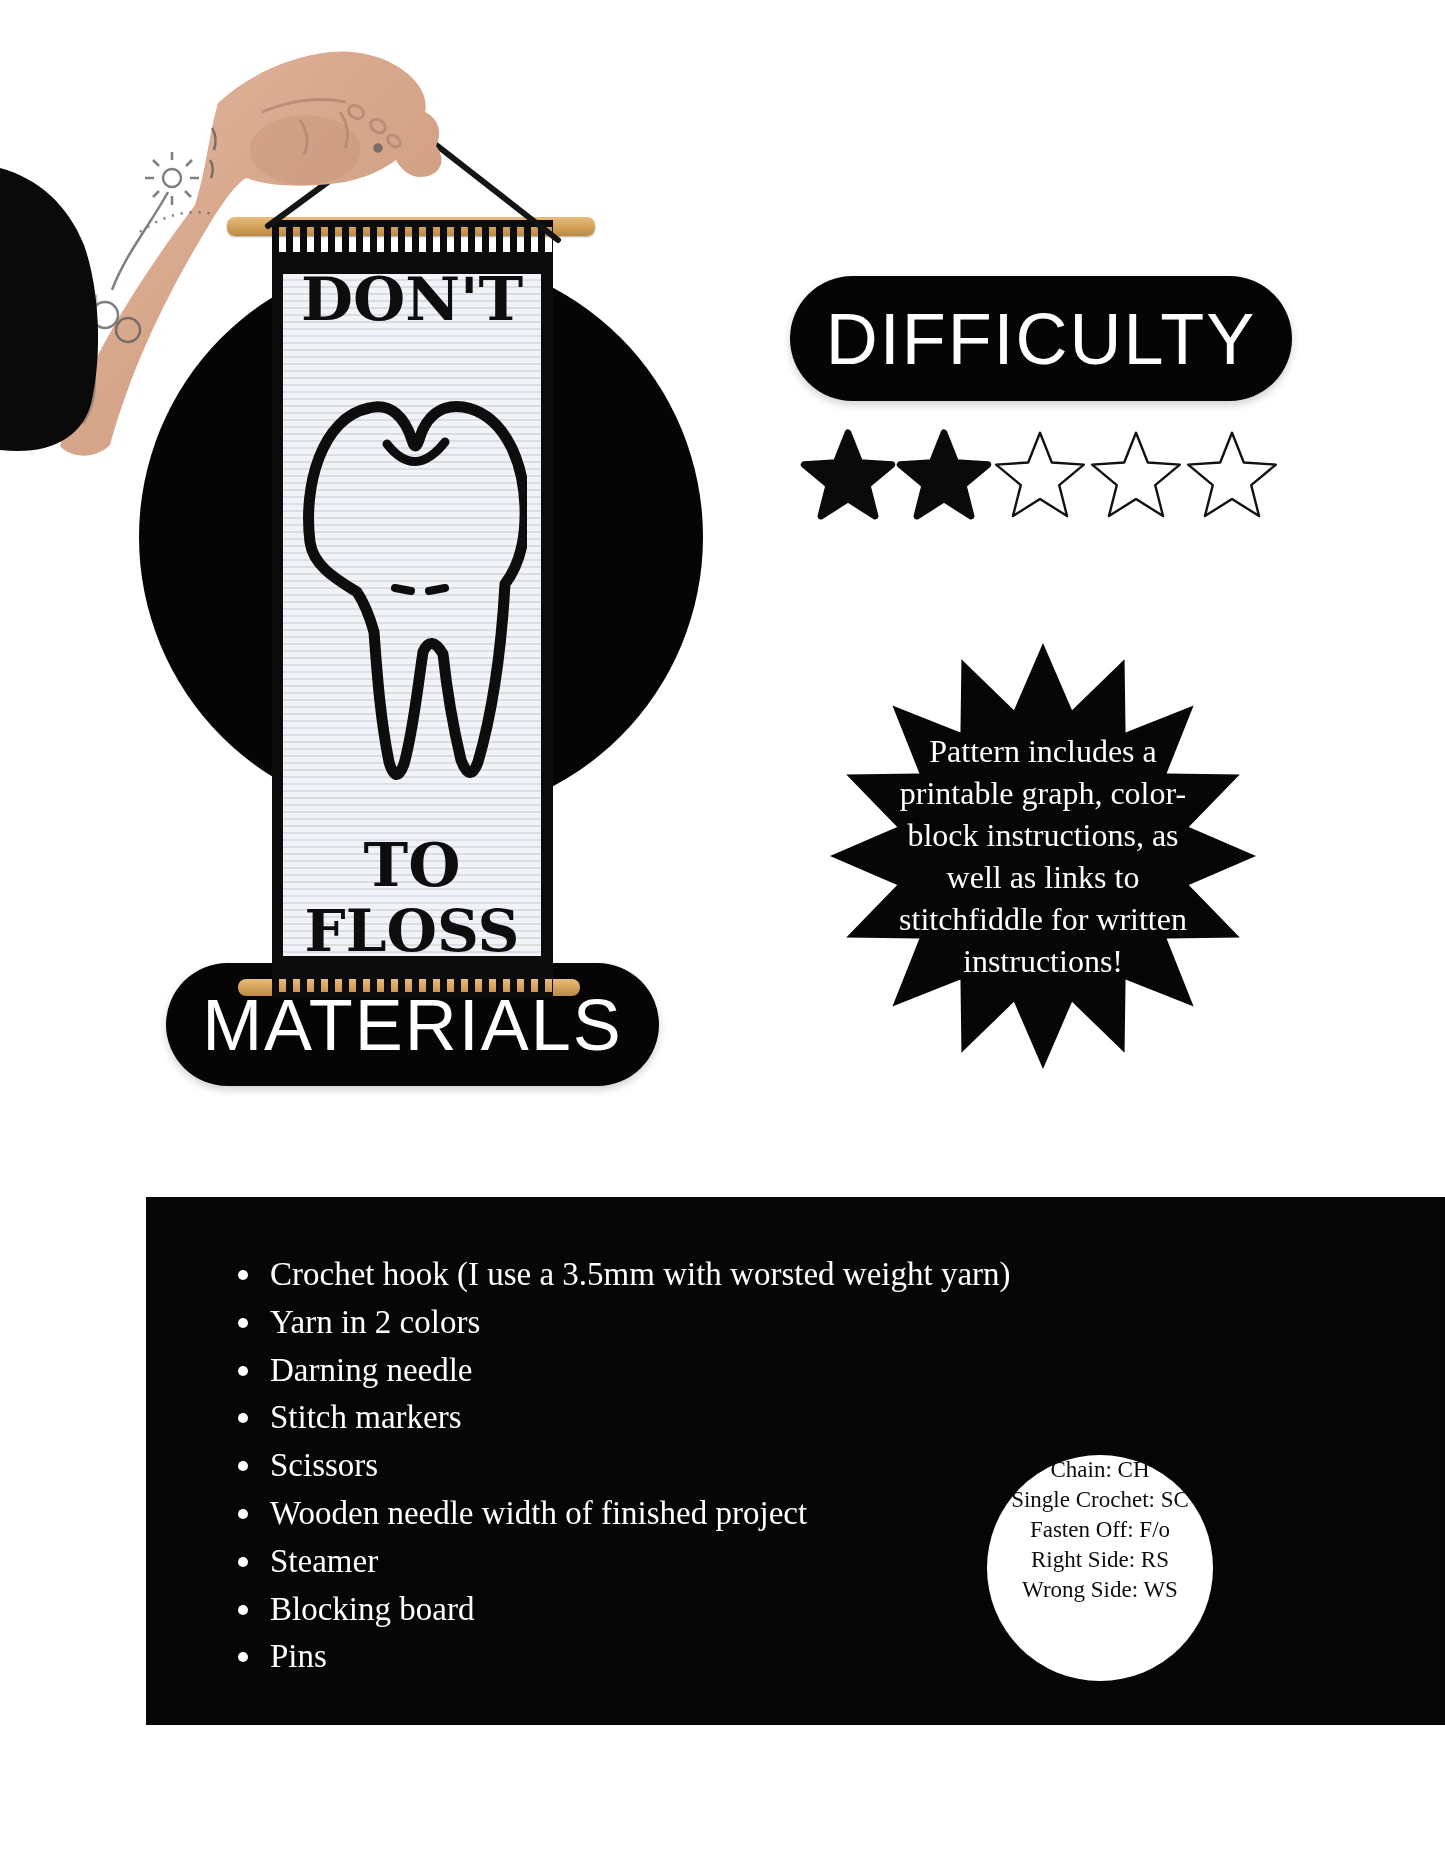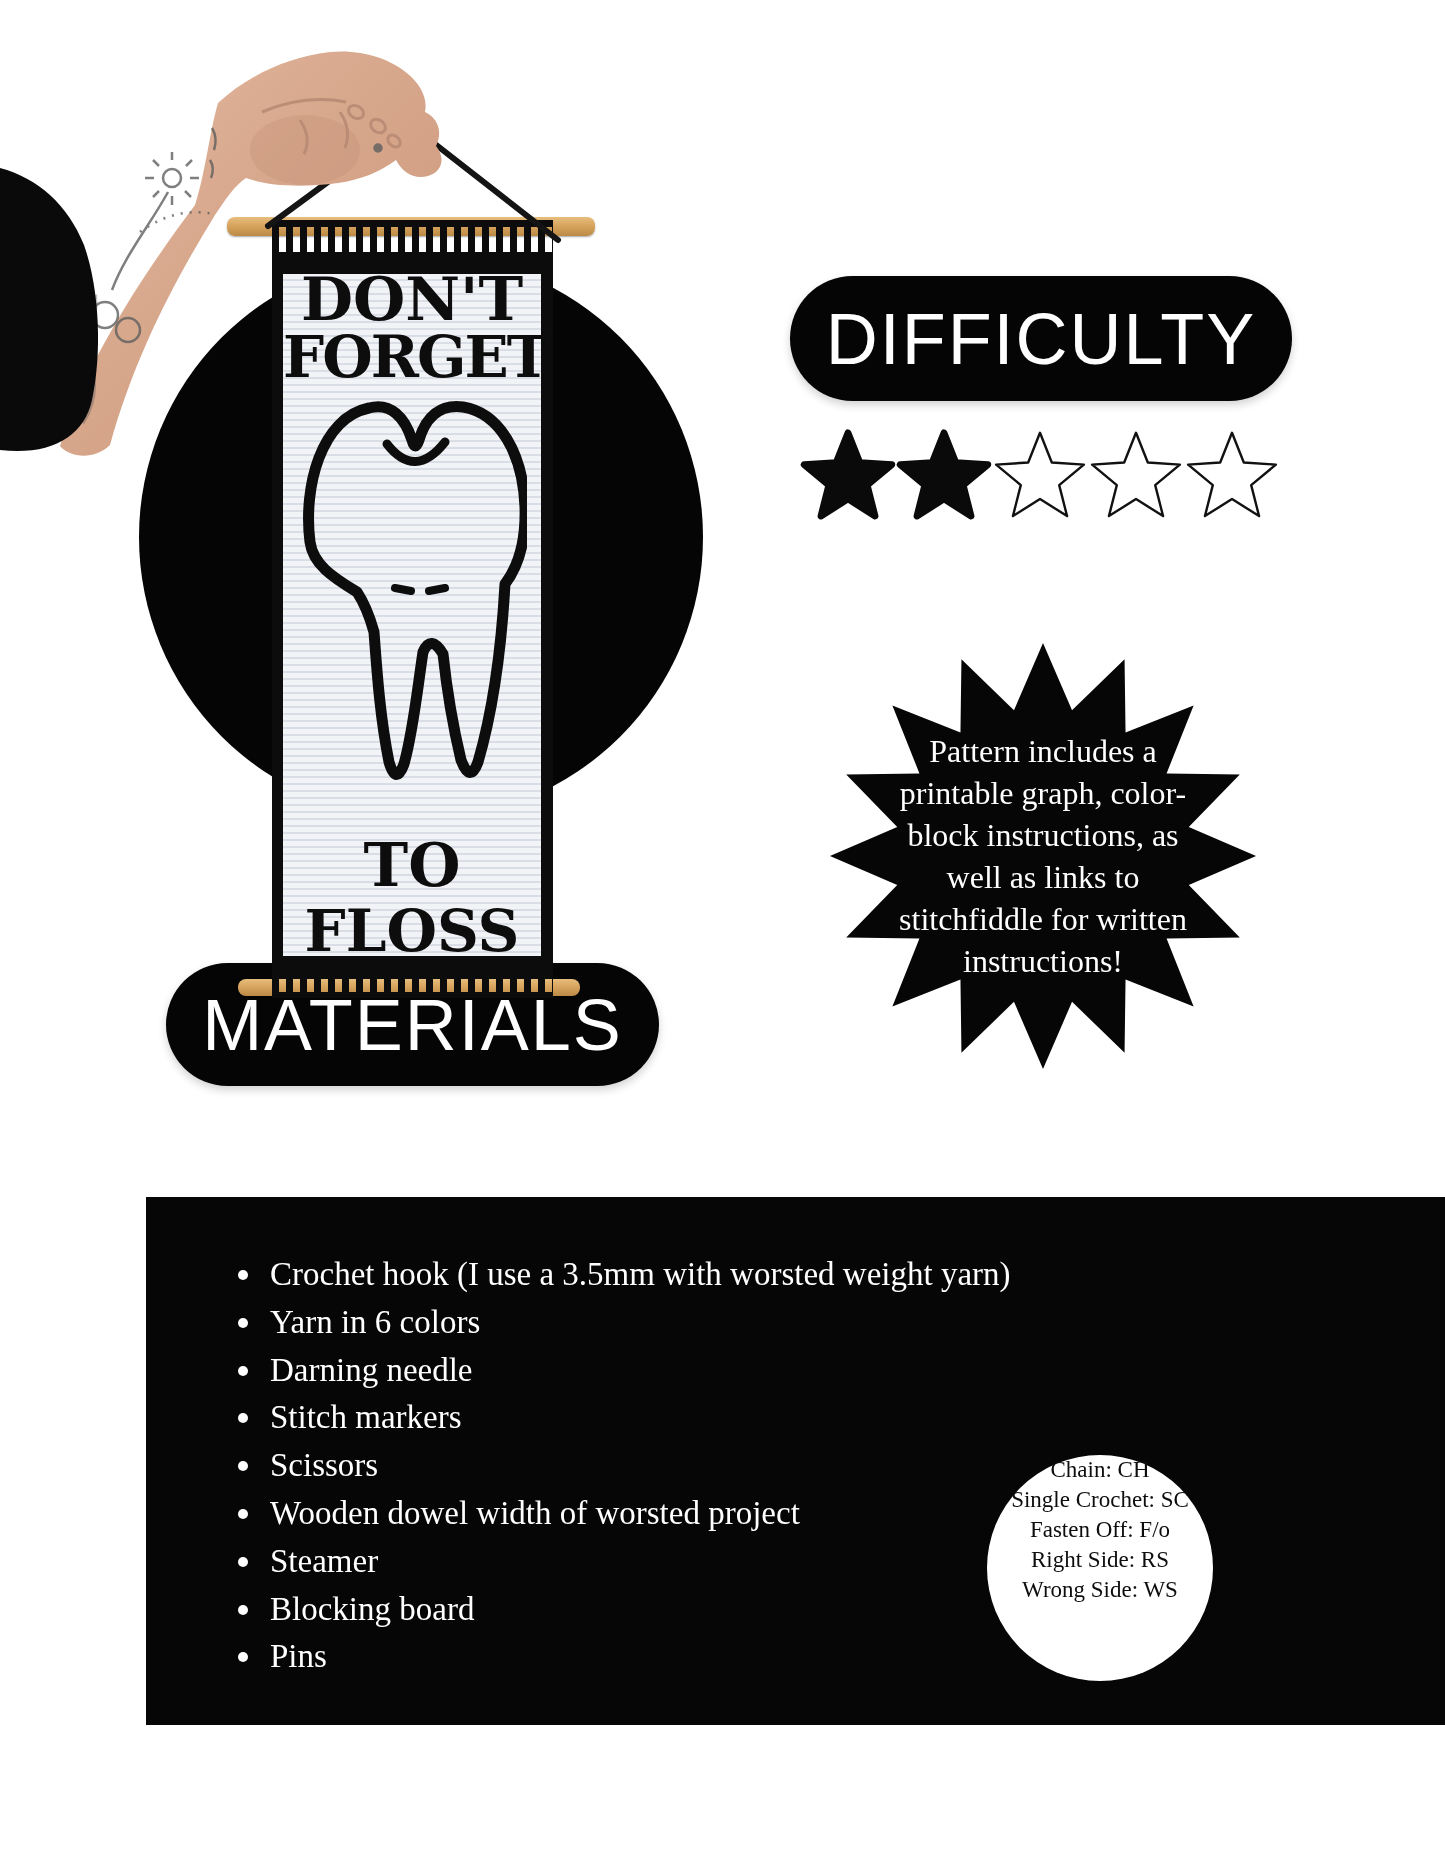--- a/index.html
+++ b/index.html
@@ -109,21 +109,20 @@
     <div class="circle-bg"></div>
 
     <div class="dowel top"></div>
     <div class="dowel bottom"></div>
 
     <div class="banner">
       <div class="loops lt"></div>
       <div class="band"></div>
       <div class="banner-body">
         <div class="banner-word w-dont">DON'T</div>
-        <div class="banner-word w-forget">FORGET</div>
         <svg class="tooth-svg" width="230" height="420" viewBox="0 0 230 420">
           <g fill="none" stroke="#0d0d0d" stroke-width="11" stroke-linecap="round" stroke-linejoin="round">
             <path d="M 13 150
                      C 6 95, 24 26, 72 16
                      C 94 10, 108 26, 115 48
                      Q 118 60 122 48
                      C 129 24, 144 12, 166 15
                      C 203 21, 226 62, 228 115
                      C 229 148, 223 172, 208 192
                      C 205 245, 197 315, 181 370
@@ -241,25 +240,25 @@
     </div>
   </div>
 
   <div class="pill materials">
     <span>MATERIALS</span>
   </div>
 
   <div class="materials-box">
     <ul class="materials-list">
       <li>Crochet hook (I use a 3.5mm with worsted weight yarn)</li>
-      <li>Yarn in 6 colors</li>
+      <li>Yarn in 2 colors</li>
       <li>Darning needle</li>
       <li>Stitch markers</li>
       <li>Scissors</li>
-      <li>Wooden dowel width of worsted project</li>
+      <li>Wooden needle width of finished project</li>
       <li>Steamer</li>
       <li>Blocking board</li>
       <li>Pins</li>
     </ul>
   </div>
 
   <div class="abbrev-circle">
     <div>Chain: CH</div>
     <div>Single Crochet: SC</div>
     <div>Fasten Off: F/o</div>

